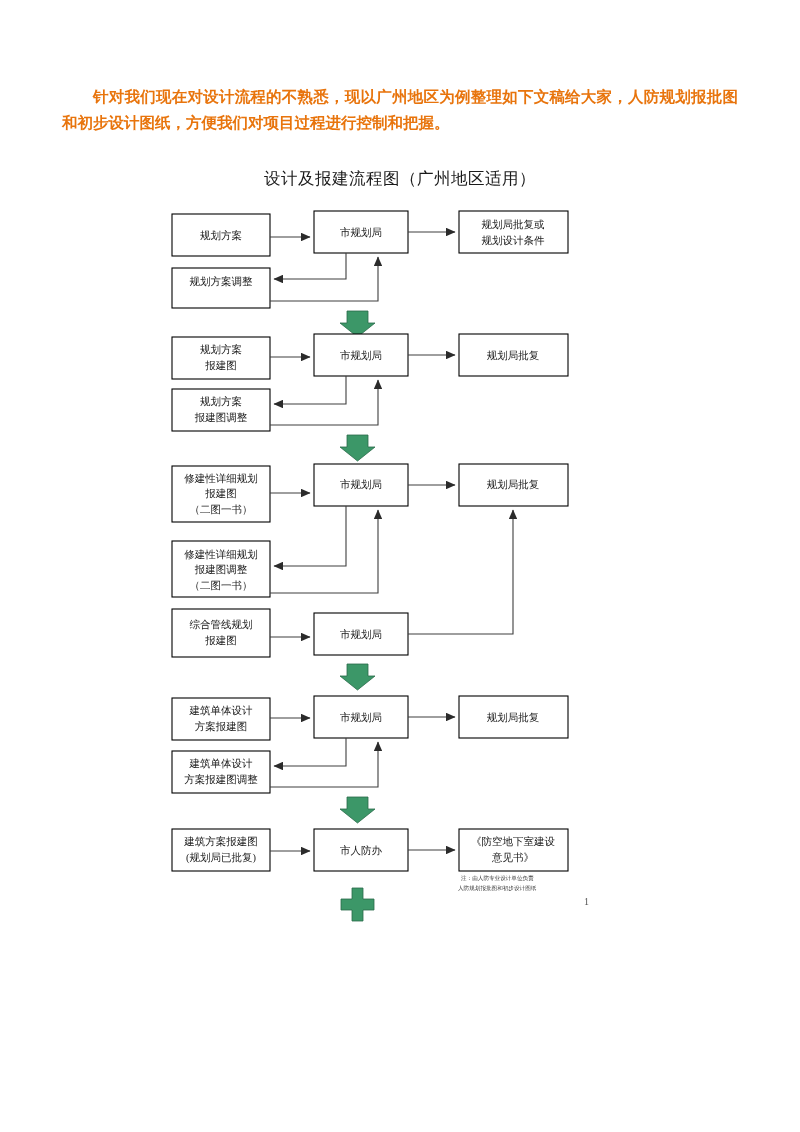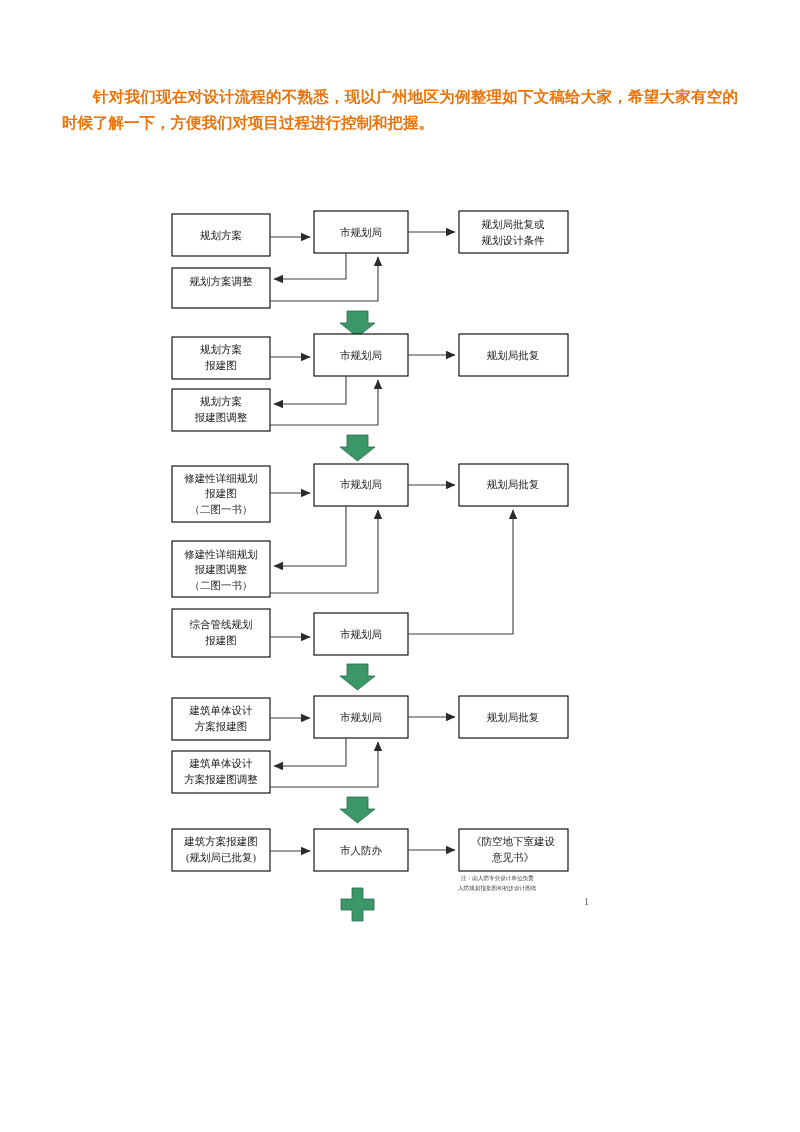--- a/index.html
+++ b/index.html
@@ -42,22 +42,23 @@
   .pageno{
     position:absolute;left:584px;top:896px;font-size:10px;color:#555;
     font-family:"Liberation Serif","DejaVu Serif",serif;
   }
 </style>
 </head>
 <body>
 
 <div class="page">
 
-  <div class="intro">针对我们现在对设计流程的不熟悉，现以广州地区为例整理如下文稿给大家，希望大家有空的时候了解一下，方便我们对项目过程进行控制和把握。</div>
-
+  <div class="intro">针对我们现在对设计流程的不熟悉，现以广州地区为例整理如下文稿给大家，人防规划报批图和初步设计图纸，方便我们对项目过程进行控制和把握。</div>
+
+  <div class="doc-title">设计及报建流程图（广州地区适用）</div>
 
   <div class="chart-wrap">
     <svg width="800" height="740" viewBox="0 0 800 740" xmlns="http://www.w3.org/2000/svg">
       <defs>
         <marker id="ah" markerWidth="9" markerHeight="8" refX="8.5" refY="4" orient="auto">
           <path d="M0,0 L9,4 L0,8 Z" class="hd"></path>
         </marker>
       </defs>
 
       <g>

